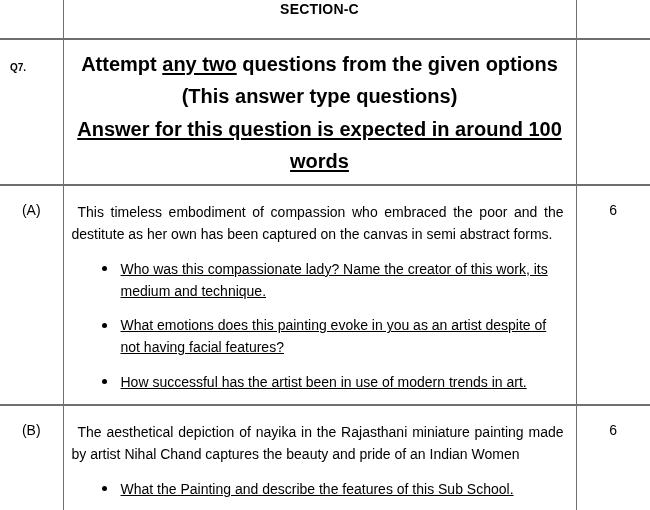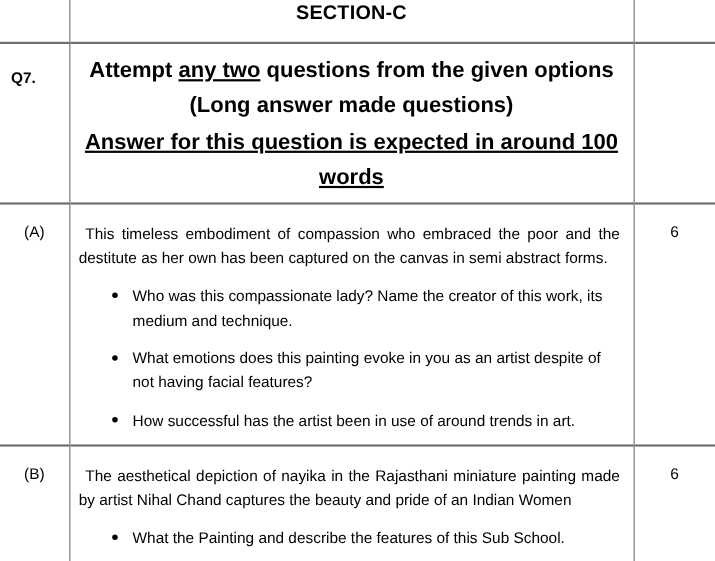--- a/index.html
+++ b/index.html
@@ -51,31 +51,31 @@
 
   
   tr.r-section td   { border-top: none; border-bottom: 2px solid #6f6f6f; }
   tr.r-q7 td        { border-top: none; border-bottom: 2px solid #6f6f6f; }
   tr.r-a td         { border-top: none; border-bottom: 2px solid #6f6f6f; }
   tr.r-b td         { border-top: none; border-bottom: none; }
 
   
   .section-head {
     text-align: center;
-    font-size: 18px;
+    font-size: 14px;
     font-weight: bold;
     letter-spacing: 0.2px;
     padding-top: 1px;
   }
   td.section-cell { height: 38px; }
 
   
   td.q7-label-cell { height: 86px; }
   .q7-label {
-    font-size: 14px;
+    font-size: 10px;
     font-weight: bold;
     padding: 22px 0 0 10px;
   }
   .q7-body {
     padding: 8px 10px 6px 10px;
     text-align: center;
     font-size: 20px;
     font-weight: bold;
     line-height: 1.62;
   }
@@ -103,20 +103,21 @@
     list-style: none;
     margin: 14px 0 0 0;
     padding: 0 0 0 30px;
   }
   .bullets li {
     position: relative;
     padding-left: 19px;
     margin-bottom: 13px;
     line-height: 1.56;
     font-size: 14px;
+    text-decoration: underline;
   }
   .bullets li:last-child { margin-bottom: 0; }
   .bullets li .bullet-dot {
     position: absolute;
     left: 0;
     top: 0.52em;
     width: 5px;
     height: 5px;
     background: #000;
     border-radius: 50%;
@@ -150,21 +151,21 @@
         <td class="edge-right section-cell"></td>
       </tr>
 
       <tr class="r-q7">
         <td class="edge-left q7-label-cell">
           <div class="q7-label">Q7.</div>
         </td>
         <td class="q7-label-cell">
           <div class="q7-body">
             <div><span>Attempt </span><span class="u">any two</span><span> questions from the given options</span></div>
-            <div>(Long answer made questions)</div>
+            <div>(This answer type questions)</div>
             <div class="u">Answer for this question is expected in around 100 words</div>
           </div>
         </td>
         <td class="edge-right q7-label-cell">
           <div class="marks marks-blank"></div>
         </td>
       </tr>
 
       <tr class="r-a">
         <td class="edge-left">
@@ -177,21 +178,21 @@
               <li>
                 <span class="bullet-dot"></span>
                 <span>Who was this compassionate lady? Name the creator of this work, its medium and technique.</span>
               </li>
               <li>
                 <span class="bullet-dot"></span>
                 <span> What emotions does this painting evoke in you as an artist despite of not having facial features?</span>
               </li>
               <li>
                 <span class="bullet-dot"></span>
-                <span> How successful has the artist been in use of around trends in art.</span>
+                <span> How successful has the artist been in use of modern trends in art.</span>
               </li>
             </ul>
           </div>
         </td>
         <td class="edge-right">
           <div class="marks">6</div>
         </td>
       </tr>
 
       <tr class="r-b">

